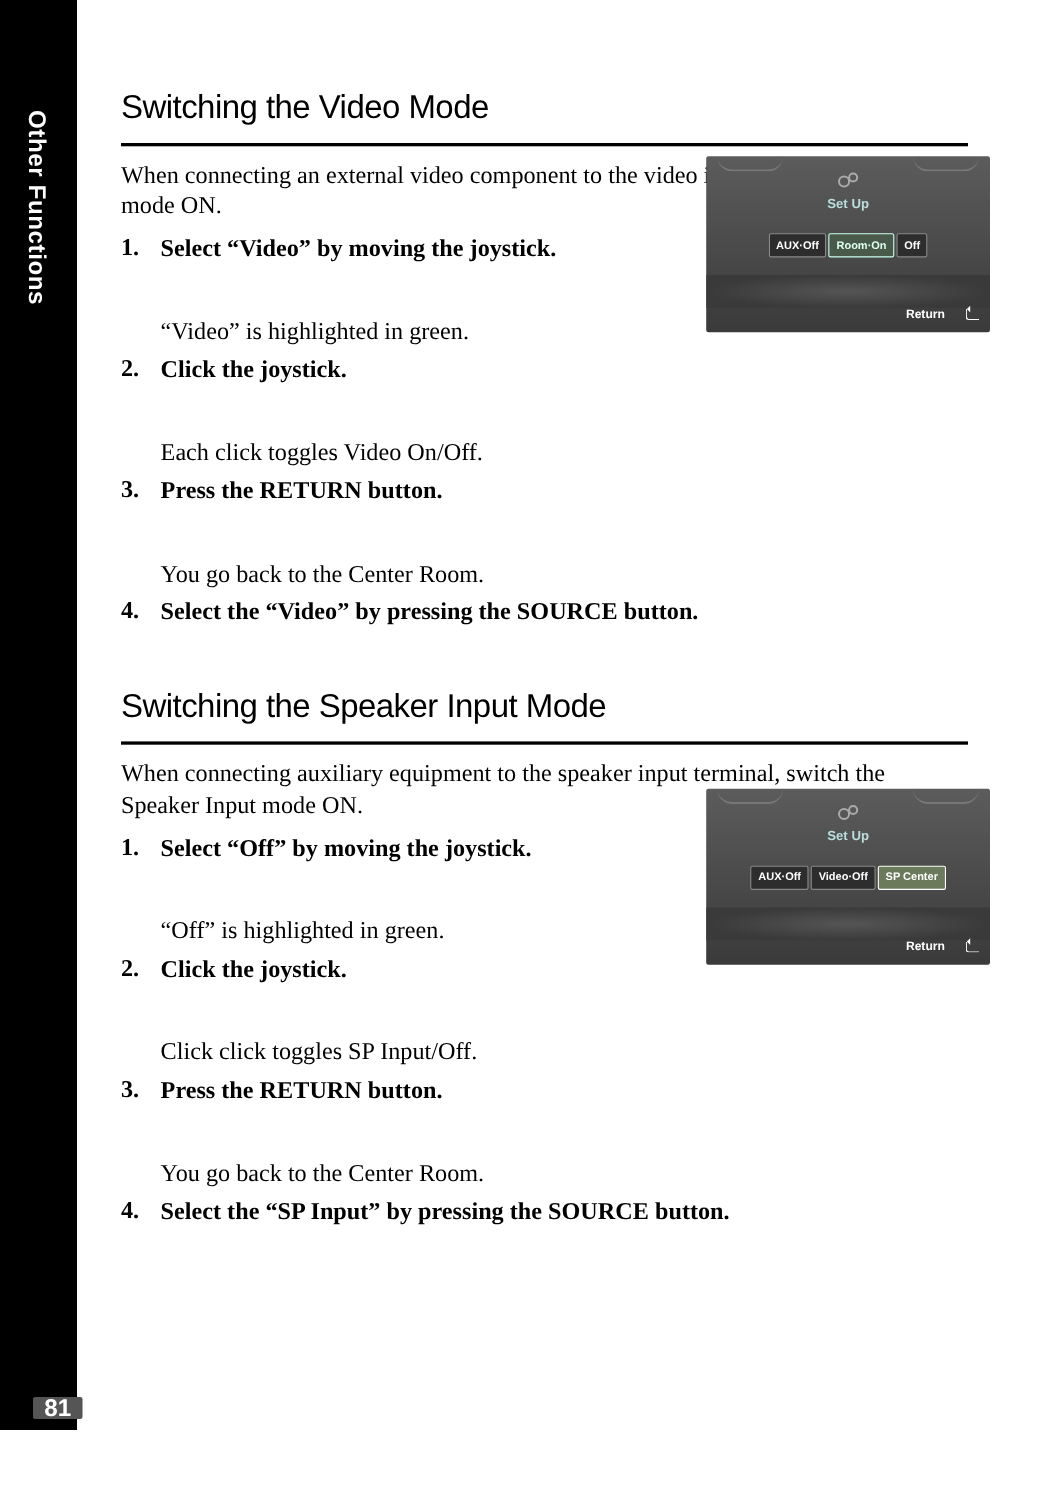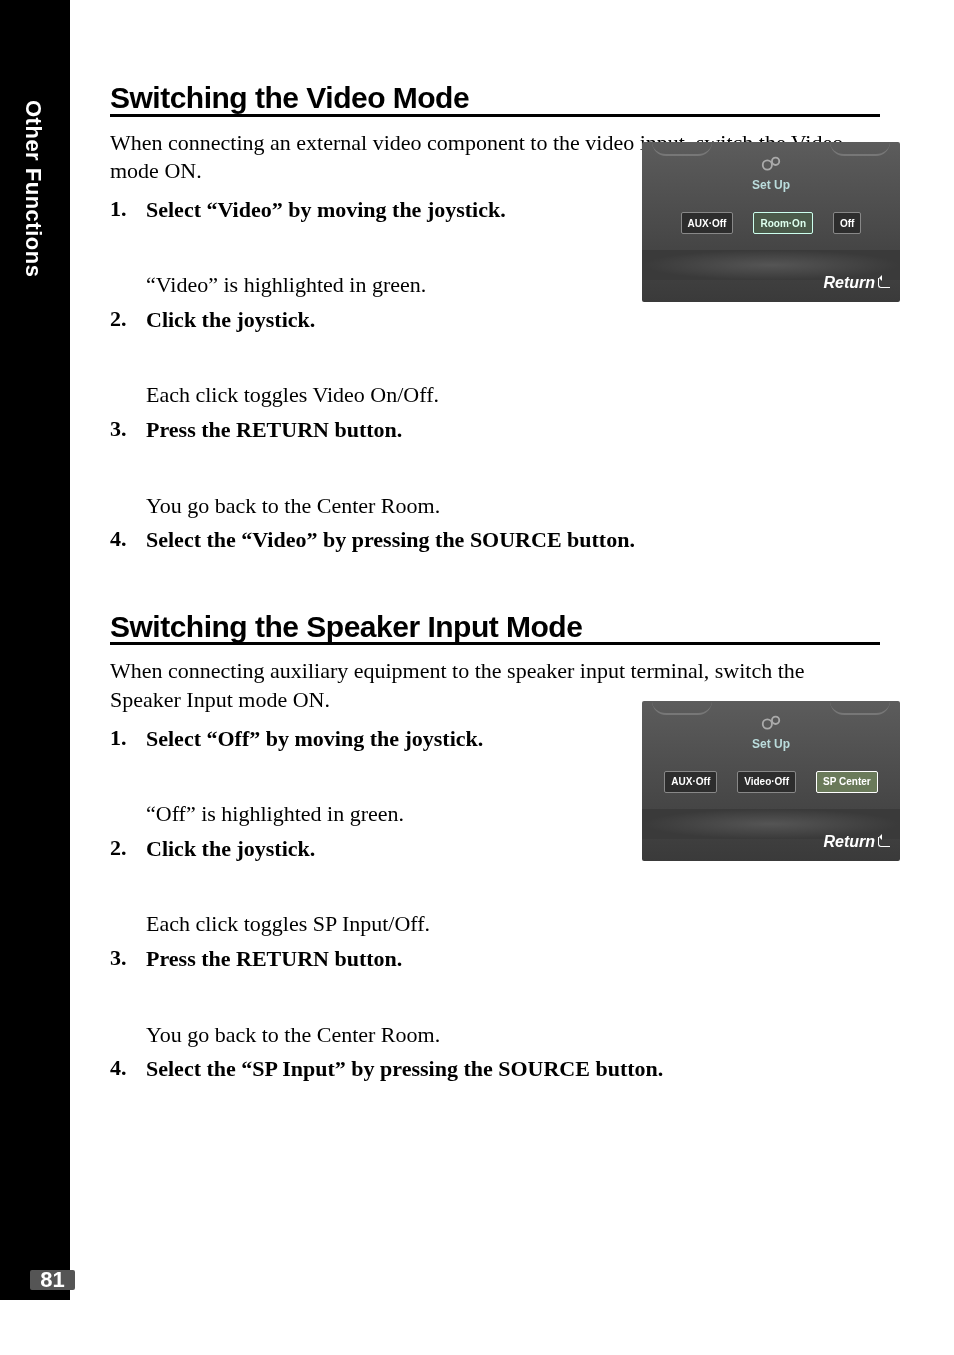--- a/index.html
+++ b/index.html
@@ -3,38 +3,38 @@
 <meta charset="utf-8">
 <style>
   * { margin: 0; padding: 0; box-sizing: border-box; }
   html, body { width: 954px; height: 1355px; background: #fff; font-family: "Times New Roman", Times, serif; color: #000; }
   .page { position: relative; width: 954px; height: 1355px; }
   .side-bar { position: absolute; left: 0; top: 0; width: 70px; height: 1300px; background: #000; }
   .side-text { position: absolute; left: 20px; top: 100px; color: #fff; font-family: Arial, Helvetica, sans-serif; font-weight: 700; font-size: 22px; writing-mode: vertical-rl; text-orientation: mixed; letter-spacing: 0.5px; }
   .page-num-box { position: absolute; left: 30px; bottom: 65px; width: 45px; height: 20px; background: #555; border-radius: 2px; display: flex; align-items: center; justify-content: center; }
   .page-num { color: #fff; font-family: Arial, sans-serif; font-weight: 700; font-size: 22px; }
   .content { position: absolute; left: 110px; top: 82px; width: 770px; }
-  .sec-title { font-family: Arial, Helvetica, sans-serif; font-weight: 700; font-size: 30px; letter-spacing: -0.5px; line-height: 1.05; padding-bottom: 0; border-bottom: 3px solid #000; margin-bottom: 12px; }
+  .sec-title { font-family: Arial, Helvetica, sans-serif; font-weight: 400; font-size: 30px; letter-spacing: -0.5px; line-height: 1.05; padding-bottom: 16px; border-bottom: 3px solid #000; margin-bottom: 12px; }
   .intro { font-size: 22px; line-height: 1.3; margin-bottom: 10px; }
   .steps { margin-left: 0; }
   .step { display: flex; margin-bottom: 6px; }
   .step-num { font-weight: 700; font-size: 22px; width: 36px; flex: none; }
   .step-body { flex: 1; }
   .step-head { font-weight: 700; font-size: 22px; line-height: 1.3; }
   .step-desc { font-size: 22px; line-height: 1.3; margin-top: 47px; }
   .block { position: relative; }
   .shot { position: absolute; right: -20px; width: 258px; height: 160px; background: linear-gradient(#5c5c5c, #3a3a3a); border-radius: 2px; overflow: hidden; }
   .shot-inner { position: absolute; inset: 0; }
   .shot-title { position: absolute; top: 36px; left: 0; right: 0; text-align: center; color: #bdd; font-family: Arial, sans-serif; font-size: 12px; font-weight: 700; }
   .shot-gear { position: absolute; top: 12px; left: 50%; transform: translateX(-50%); width: 30px; height: 22px; color: #aaa; }
-  .shot-row { position: absolute; top: 70px; left: 0; right: 0; display: flex; justify-content: center; gap: 20px; }
+  .shot-row { position: absolute; top: 70px; left: 0; right: 0; display: flex; justify-content: center; gap: 2px; }
   .chip { height: 22px; padding: 0 6px; display: flex; align-items: center; justify-content: center; font-family: Arial, sans-serif; font-size: 10px; font-weight: 700; color: #fff; background: #2d2d2d; border: 1px solid #888; border-radius: 2px; }
   .chip.sel { background: #4a5a4a; border-color: #cfe; color: #dfe; }
   .chip.hl { background: #6a7a5a; border-color: #fff; color: #fff; }
-  .shot-return { position: absolute; bottom: 10px; right: 10px; font-family: Arial, sans-serif; font-size: 16px; font-weight: 700; color: #fff; display: flex; align-items: center; gap: 3px; font-style: italic; }
+  .shot-return { position: absolute; bottom: 10px; right: 10px; font-family: Arial, sans-serif; font-size: 11px; font-weight: 700; color: #fff; display: flex; align-items: center; gap: 19px; }
   .ret-icon { width: 12px; height: 10px; border: 1.5px solid #fff; border-top: none; border-right: none; border-radius: 0 0 0 3px; position: relative; }
   .ret-icon::after { content: ""; position: absolute; left: -3px; top: -3px; border: 3px solid transparent; border-right-color: #fff; }
   .gap { height: 50px; }
   .shot-arcs::before, .shot-arcs::after { content:""; position:absolute; top:0; width:60px; height:12px; border-bottom:2px solid #777; border-radius:0 0 40px 40px; }
   .shot-arcs::before { left:10px; }
   .shot-arcs::after { right:10px; }
   .shot-floor { position:absolute; left:0; right:0; bottom:22px; height:30px; background: radial-gradient(ellipse at center, #555 0%, #3a3a3a 70%); }
 </style>
 </head>
 <body>
@@ -135,21 +135,21 @@
           <div class="step-num">1.</div>
           <div class="step-body">
             <div class="step-head">Select “Off” by moving the joystick.</div>
             <div class="step-desc">“Off” is highlighted in green.</div>
           </div>
         </div>
         <div class="step">
           <div class="step-num">2.</div>
           <div class="step-body">
             <div class="step-head">Click the joystick.</div>
-            <div class="step-desc">Each click toggles SP Input/Off.</div>
+            <div class="step-desc">Click click toggles SP Input/Off.</div>
           </div>
         </div>
         <div class="step">
           <div class="step-num">3.</div>
           <div class="step-body">
             <div class="step-head">Press the RETURN button.</div>
             <div class="step-desc">You go back to the Center Room.</div>
           </div>
         </div>
         <div class="step" style="width:760px;">

